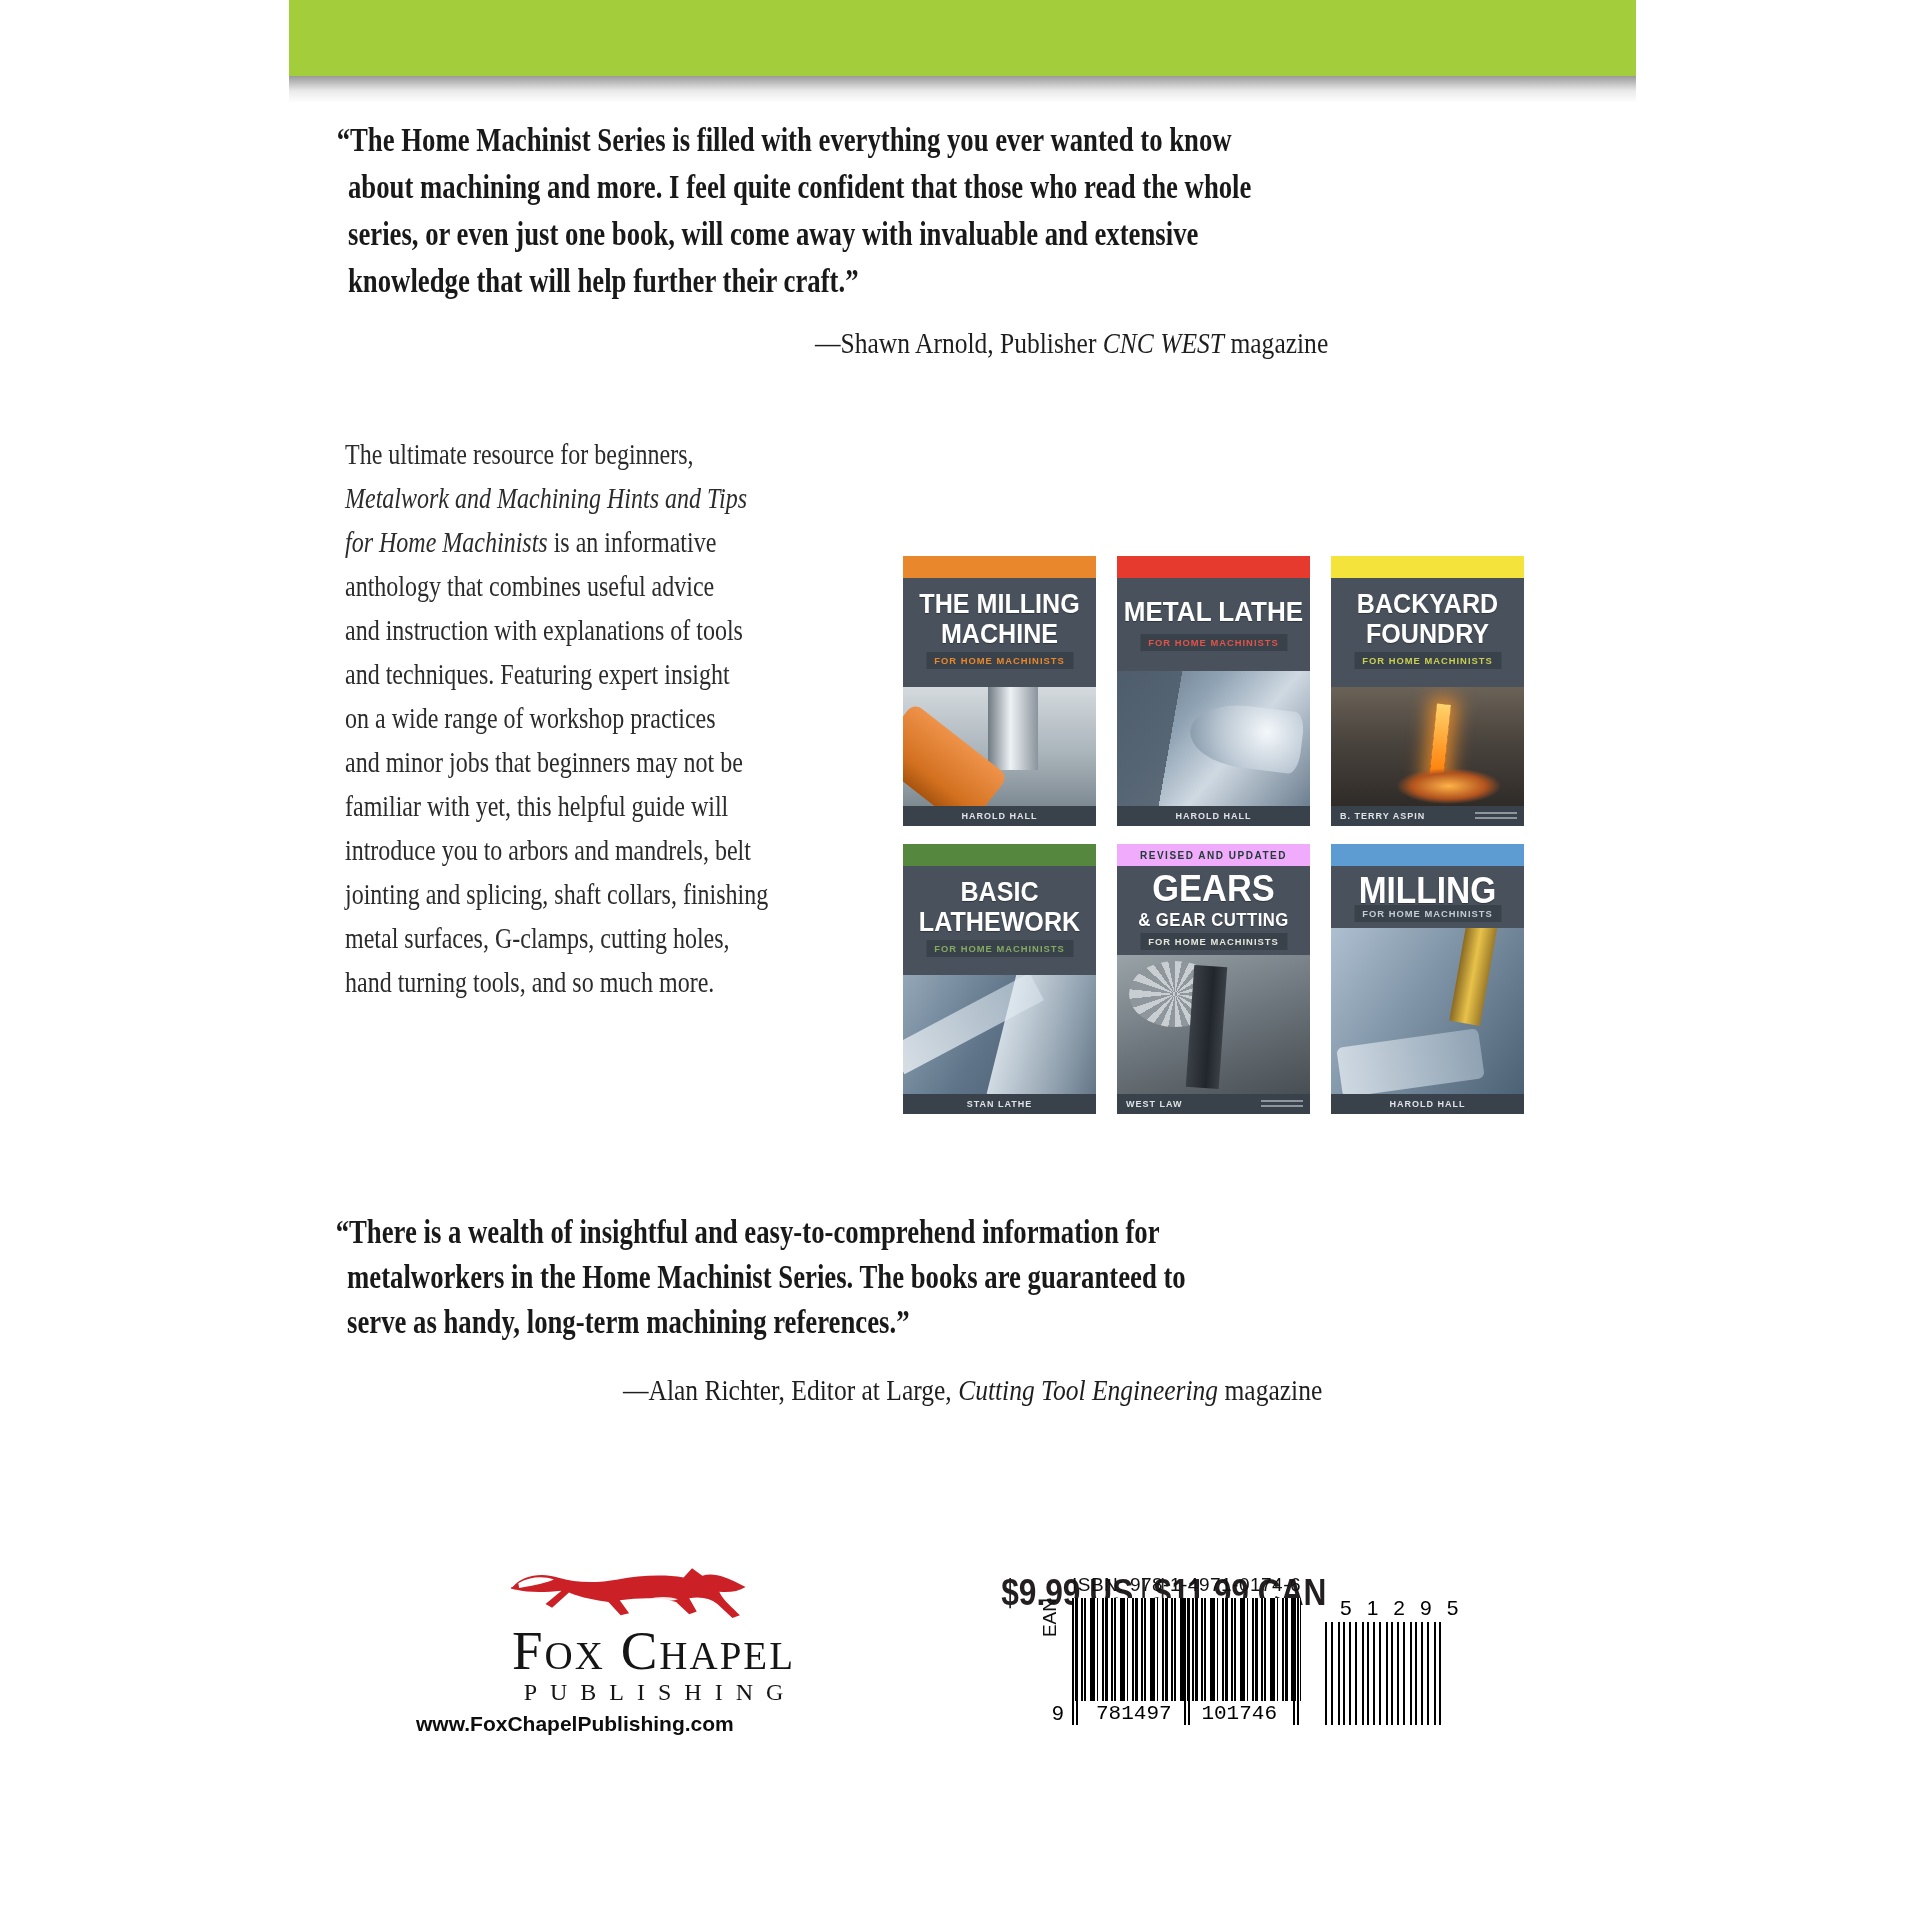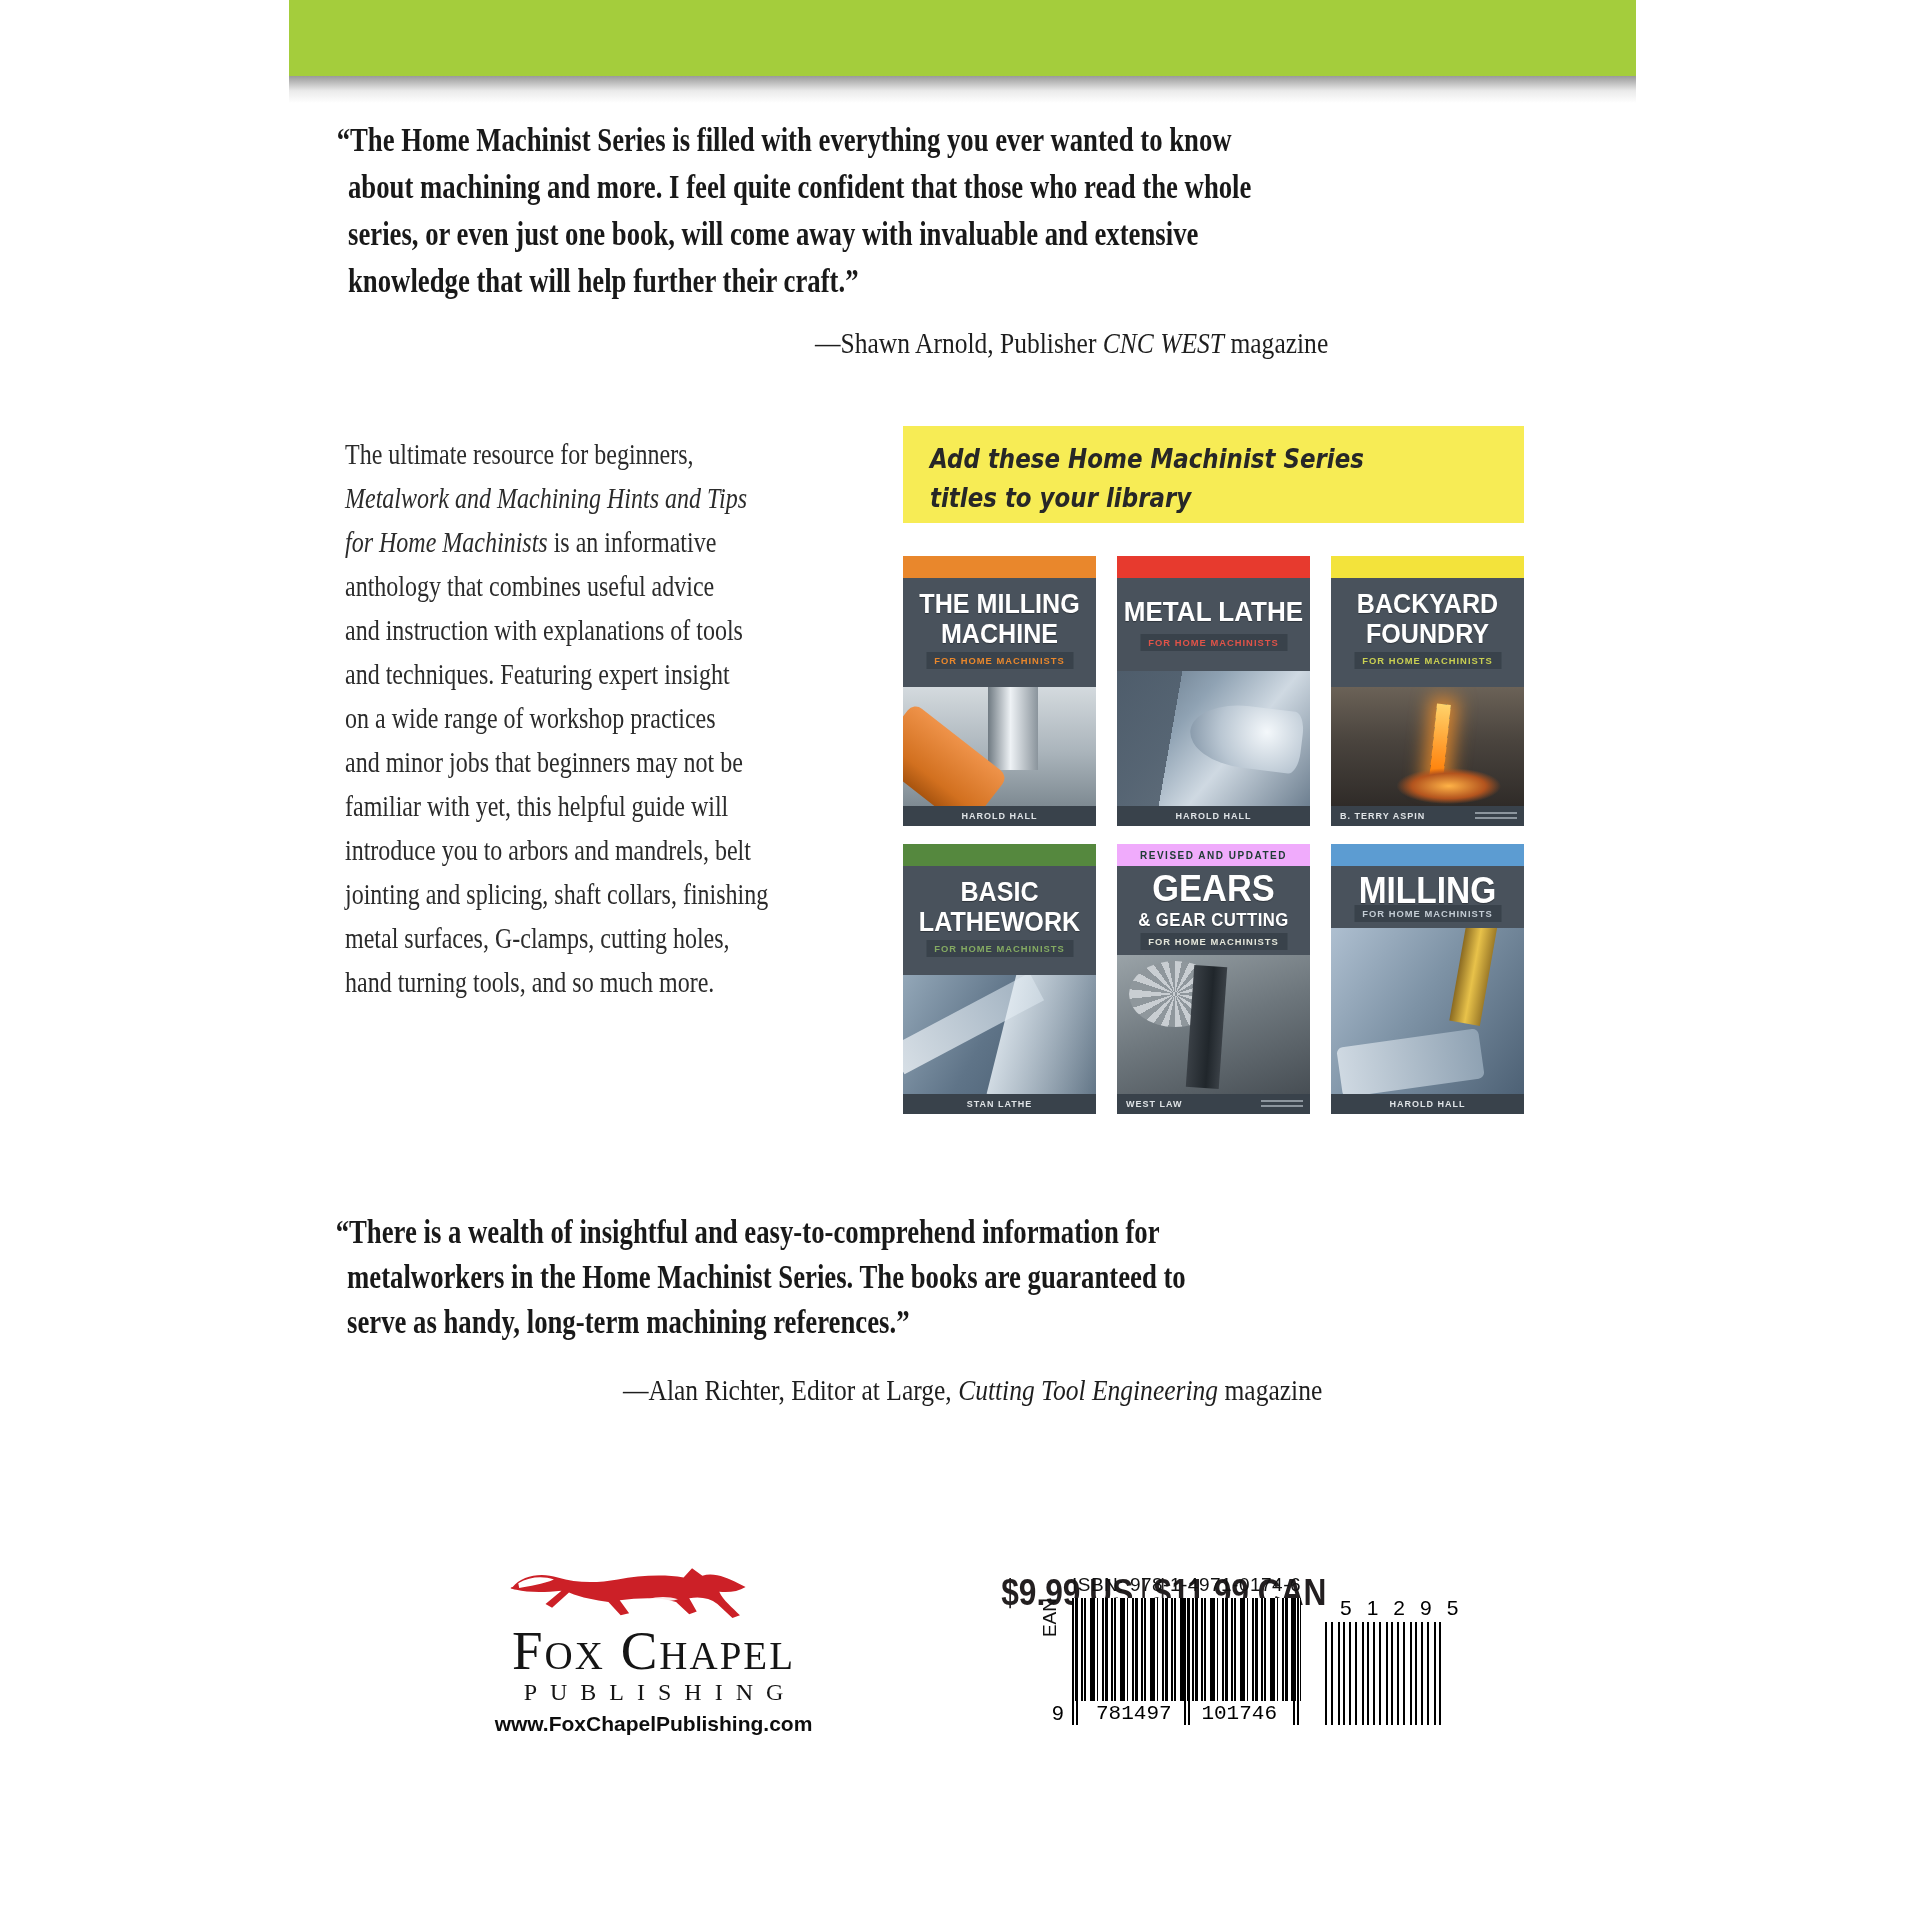--- a/index.html
+++ b/index.html
@@ -89,21 +89,21 @@
     font-family:"Liberation Sans",sans-serif;font-weight:bold;font-size:36px;color:#231f20;}
   #price .inner{display:inline-block;transform:scaleX(.88);}
   #price .sep{font-weight:normal;padding:0 7px;}
 
   
   #fox-logo{position:absolute;left:507px;top:1564px;width:263px;height:61px;}
   #pub-name{position:absolute;left:416px;top:1622px;width:475px;text-align:center;
     font-size:55px;line-height:57px;letter-spacing:2px;color:#151515;font-variant:small-caps;}
   #pub-sub{position:absolute;left:416px;top:1679px;width:475px;text-align:center;
     font-size:24px;letter-spacing:13px;text-indent:13px;color:#151515;}
-  #website{position:absolute;left:416px;top:1712px;width:475px;text-align:center;
+  #website{position:absolute;left:416px;top:1712px;width:475px;
     font-family:"Liberation Sans",sans-serif;font-weight:bold;font-size:21px;color:#0d0d0d;}
 
   
   #barcode{position:absolute;left:1035px;top:1572px;width:416px;height:168px;}
   #isbn{position:absolute;left:37px;top:2px;font-family:"Liberation Sans",sans-serif;font-size:19px;letter-spacing:0.5px;color:#111;}
   #ean{position:absolute;left:4px;top:26px;font-family:"Liberation Sans",sans-serif;font-size:19px;color:#111;
     writing-mode:vertical-rl;transform:rotate(180deg);}
   #bc-main{position:absolute;left:37px;top:26px;width:229px;height:127px;background:#fff;}
   #bc-main .bars{position:absolute;left:0;top:0;right:0;bottom:24px;
     background:repeating-linear-gradient(90deg,#000 0 2px,#fff 2px 3px,#000 3px 6px,#fff 6px 9px,#000 9px 11px,#fff 11px 12px,#000 12px 14px,#fff 14px 18px,#000 18px 23px,#fff 23px 25px,#000 25px 26px,#fff 26px 30px);}
@@ -144,24 +144,20 @@
       <div class="qline"><span>and techniques. Featuring expert insight</span></div>
       <div class="qline"><span>on a wide range of workshop practices</span></div>
       <div class="qline"><span>and minor jobs that beginners may not be</span></div>
       <div class="qline"><span>familiar with yet, this helpful guide will</span></div>
       <div class="qline"><span>introduce you to arbors and mandrels, belt</span></div>
       <div class="qline"><span>jointing and splicing, shaft collars, finishing</span></div>
       <div class="qline"><span>metal surfaces, G-clamps, cutting holes,</span></div>
       <div class="qline"><span>hand turning tools, and so much more.</span></div>
     </div>
 
-  <div id="promo" style="background: rgb(247, 236, 85);">
-    <div class="pline">Add these Home Machinist Series</div>
-    <div class="pline">titles to your library</div>
-  </div>
 
   <div id="books">
       <div class="book b1" style="left: 903px; top: 556px;">
       <div class="band" style="background: rgb(233, 135, 44);"></div>
       <div class="btitle">
           <div class="tl tl0">THE MILLING</div>
           <div class="tl tl1">MACHINE</div>
         </div>
       <div class="ribbon">
           <span class="series" style="color: rgb(233, 135, 44);">FOR HOME MACHINISTS</span>

